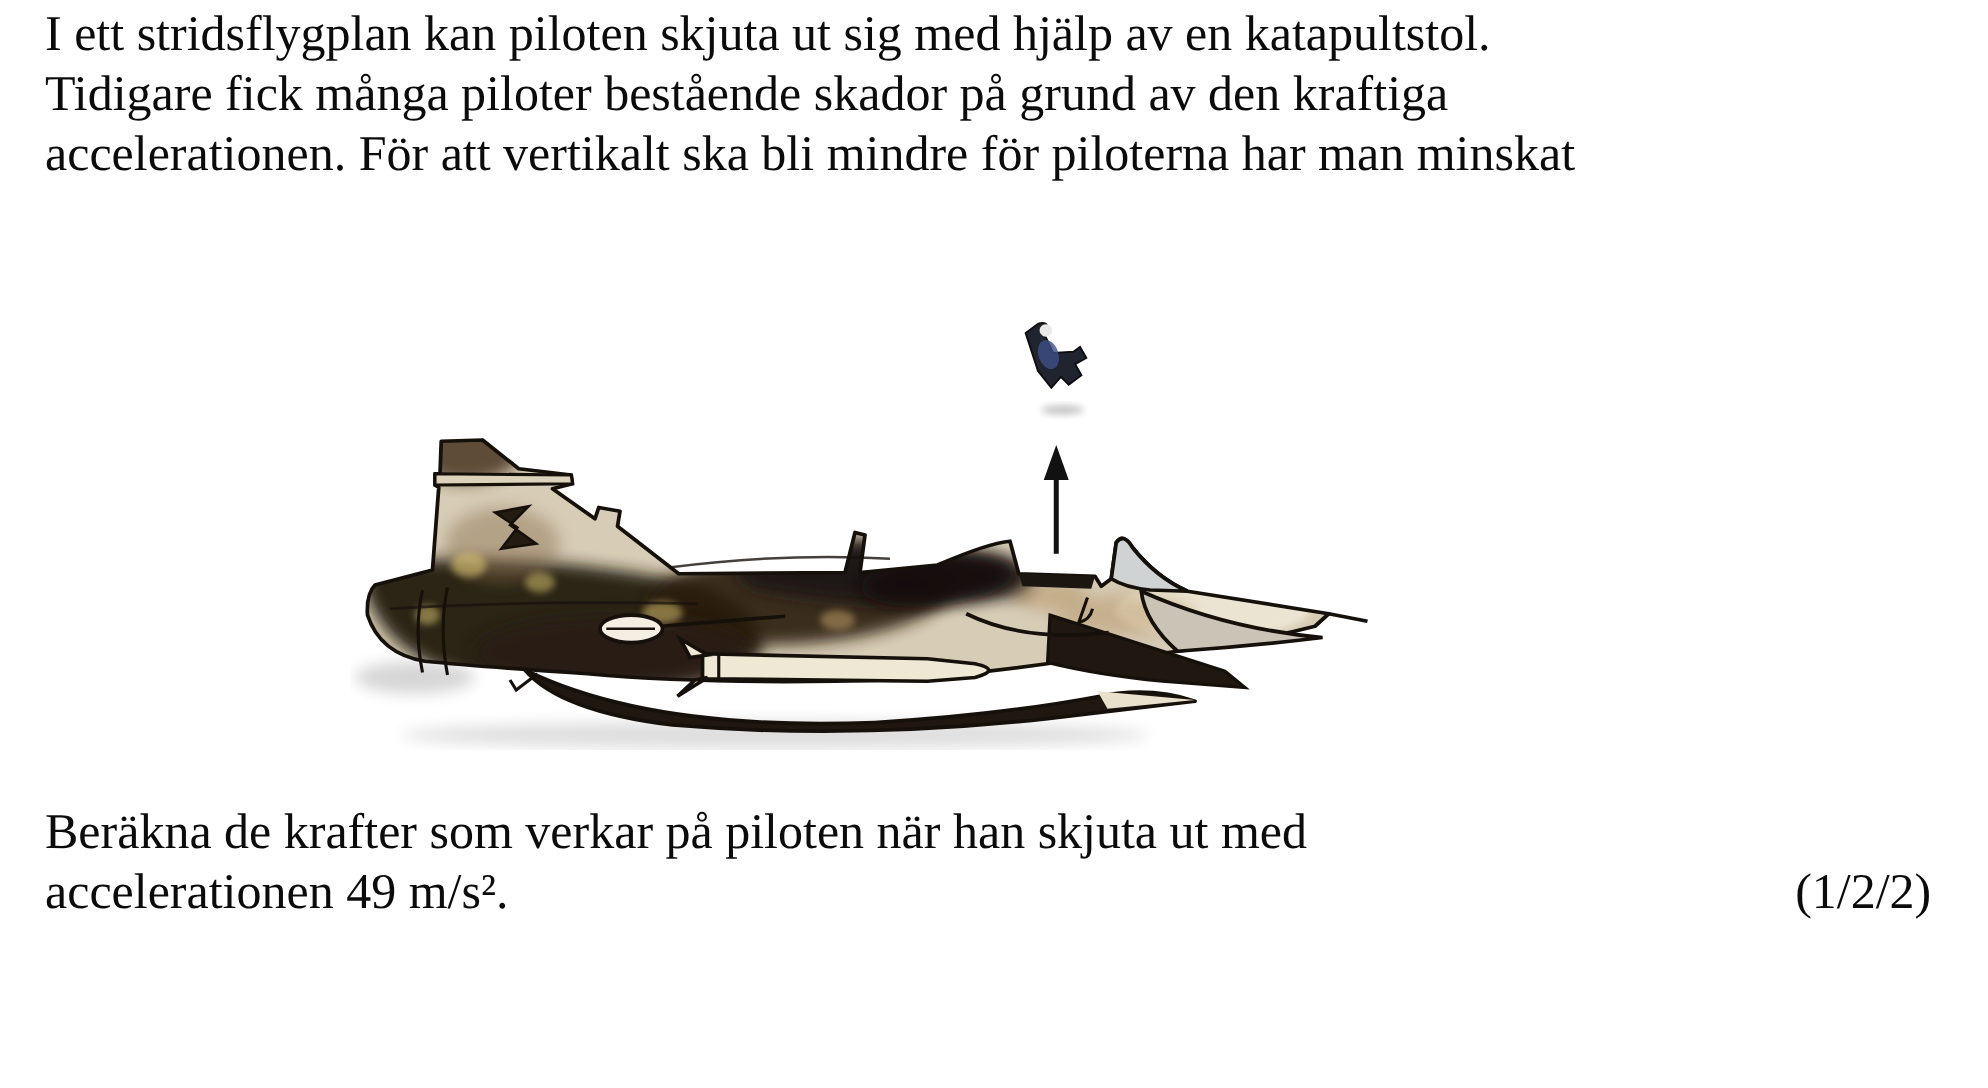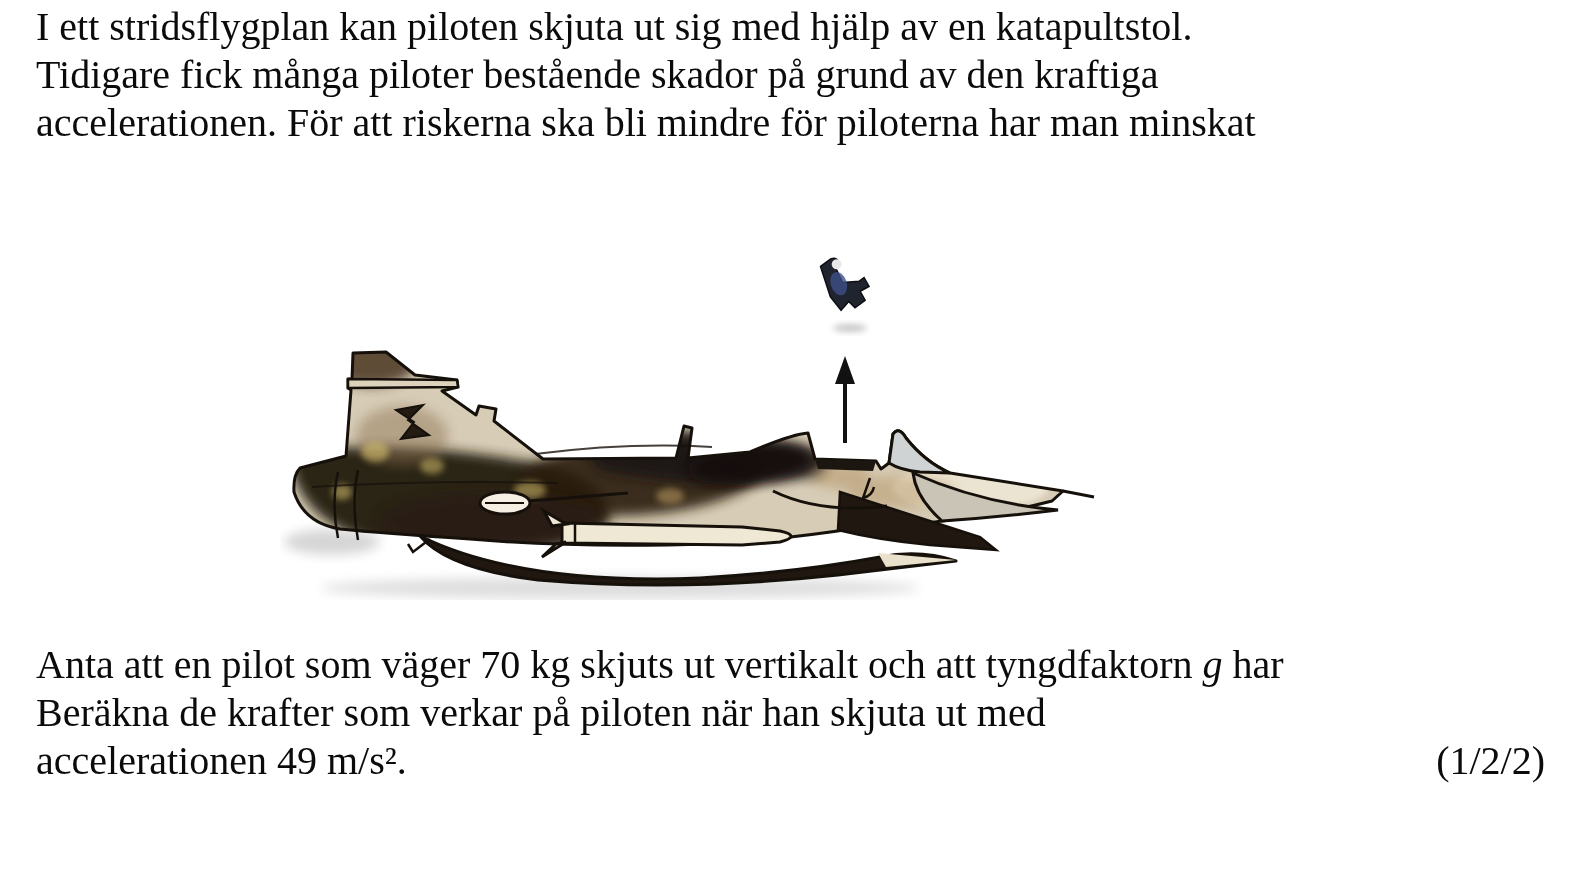--- a/index.html
+++ b/index.html
@@ -17,21 +17,21 @@
   .lastline{display:flex;justify-content:space-between;align-items:baseline;}
   .figure{position:absolute;left:280px;top:240px;width:820px;height:360px;}
   svg{display:block;}
 </style>
 </head>
 <body>
 
 <div class="para para-top">
   <div class="line">I ett stridsflygplan kan piloten skjuta ut sig med hjälp av en katapultstol.</div>
   <div class="line">Tidigare fick många piloter bestående skador på grund av den kraftiga</div>
-  <div class="line">accelerationen. För att riskerna ska bli mindre för piloterna har man minskat</div>
+  <div class="line">accelerationen. För att vertikalt ska bli mindre för piloterna har man minskat</div>
 </div>
 
 <div class="figure">
   <svg width="820" height="360" viewBox="0 0 820 360" xmlns="http://www.w3.org/2000/svg">
     <defs>
       <filter id="blur6" x="-40%" y="-40%" width="180%" height="180%">
           <feGaussianBlur stdDeviation="6"></feGaussianBlur>
         </filter>
       <filter id="blur3" x="-40%" y="-40%" width="180%" height="180%">
           <feGaussianBlur stdDeviation="3"></feGaussianBlur>
@@ -121,19 +121,18 @@
     </g>
 
     <g>
       <line x1="565" y1="203" x2="565" y2="138" stroke="#111111" stroke-width="4"></line>
       <polygon points="565,116 555,144 575,144" fill="#111111"></polygon>
     </g>
   </svg>
 </div>
 
 <div class="para para-bottom">
-  <div class="line"><span>Anta att en pilot som väger 70 kg skjuts ut vertikalt och att tyngdfaktorn </span><span class="it">g</span><span> har</span></div>
   <div class="line">Beräkna de krafter som verkar på piloten när han skjuta ut med</div>
   <div class="line lastline">
     <span>accelerationen 49 m/s².</span>
     <span>(1/2/2)</span>
   </div>
 </div>
 
 </body></html>

